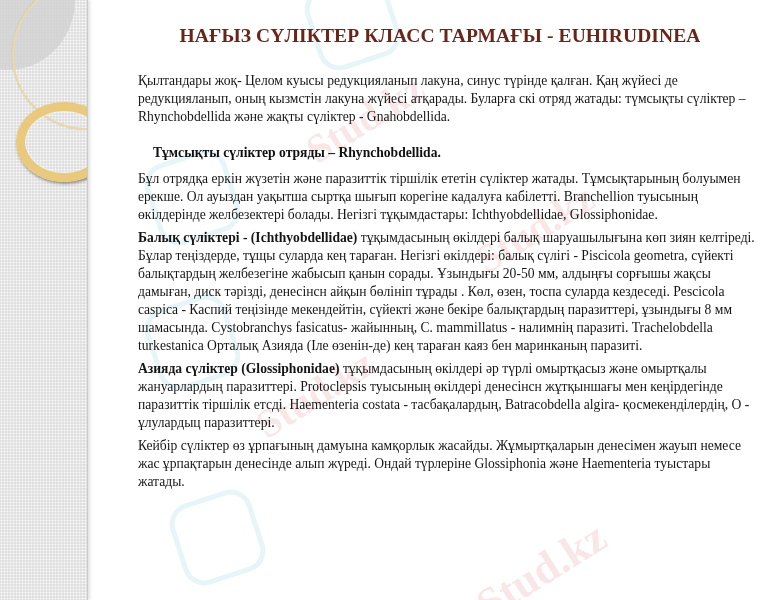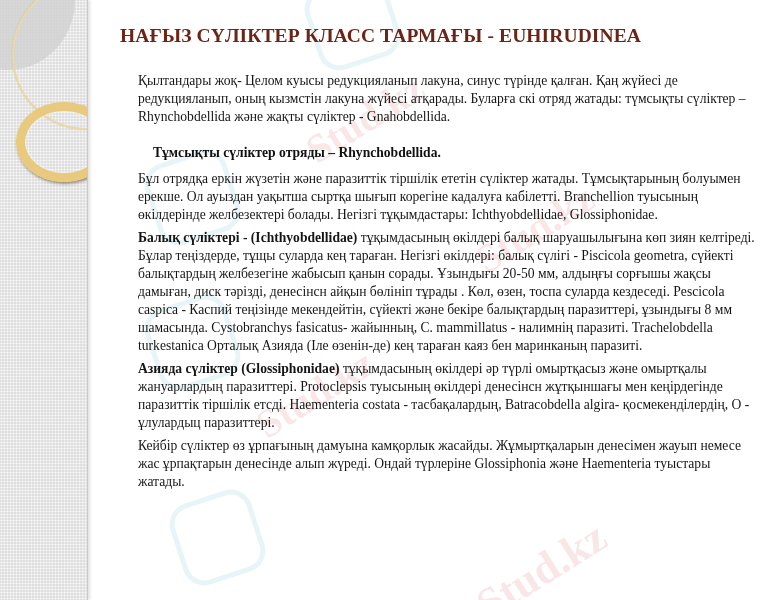--- a/index.html
+++ b/index.html
@@ -41,21 +41,21 @@
     }
     .logo-mark {
       position: absolute; width: 85px; height: 85px; border-radius: 22px;
       border: 5px solid rgba(120, 200, 215, 0.18); transform: rotate(-18deg);
       pointer-events: none;
     }
 
     .content { position: absolute; left: 120px; top: 22px; width: 640px; }
     .title {
       font-family: "Liberation Serif", serif; font-weight: bold; font-size: 19.5px;
-      color: #6b2416; letter-spacing: 0.1px; margin-left: 0; height: 28px; line-height: 28px;
+      color: #6b2416; letter-spacing: 0.1px; margin-left: 0; height: 28px; line-height: 28px; text-align: center;
     }
     .body-block { position: absolute; left: 18px; top: 50px; width: 620px; }
     p.par {
       font-size: 13.6px; line-height: 18px; margin-bottom: 5px; color: #151515;
     }
     p.subhead {
       font-size: 13.6px; line-height: 18px; font-weight: bold; margin: 18px 0 8px 15px;
     }
     b { font-weight: bold; font-family: Liberation Serif, serif; }
   </style>

